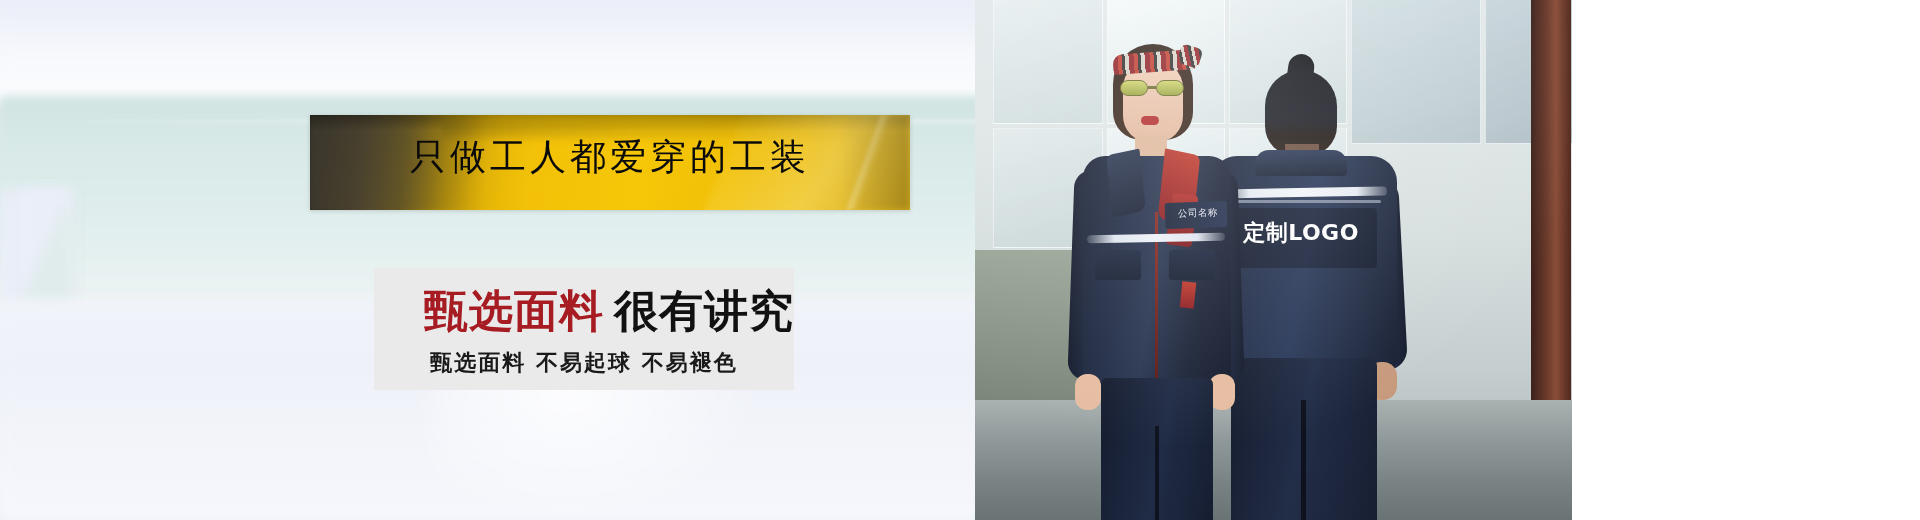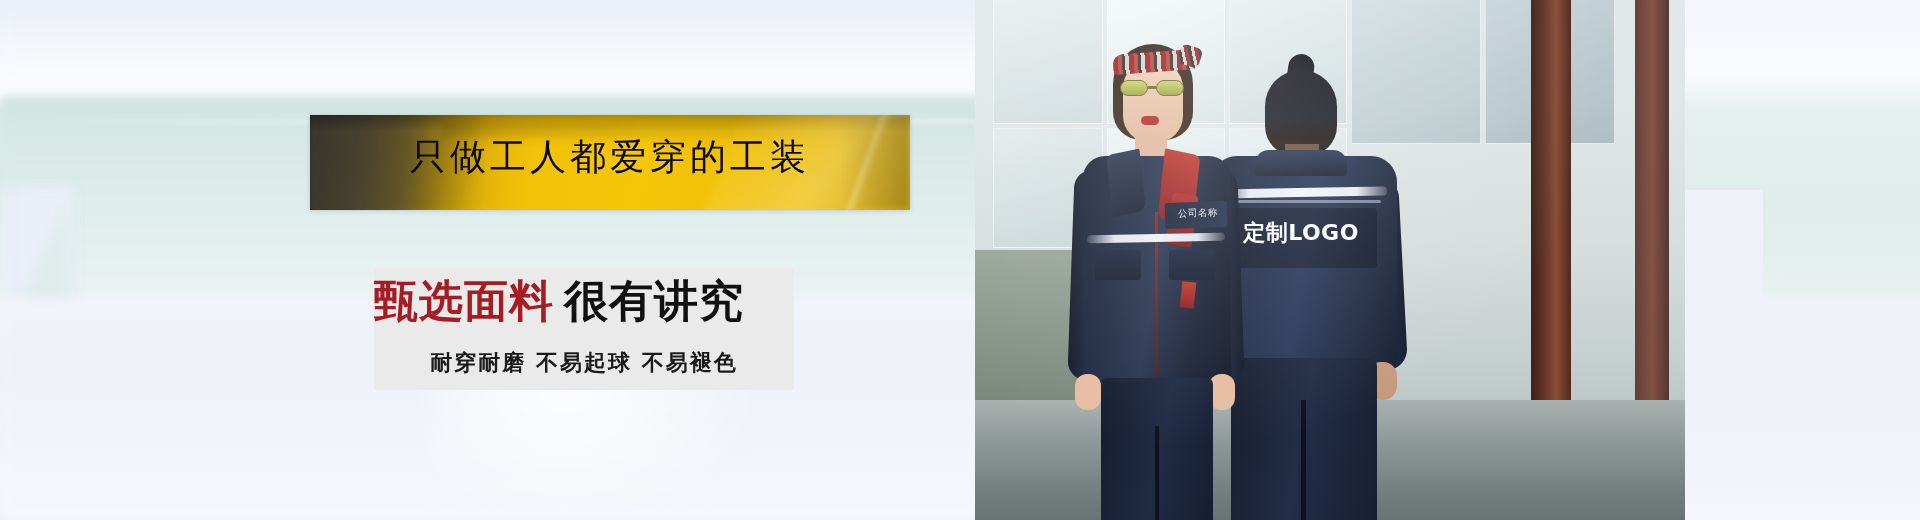--- a/index.html
+++ b/index.html
@@ -4,21 +4,21 @@
 <style>
   html, body {
     margin: 0;
     padding: 0;
     background: #ffffff;
   }
   * { box-sizing: border-box; }
 
   .banner {
     position: relative;
-    width: 1920px;
+    width: 1572px;
     height: 520px;
     overflow: hidden;
     font-family: "DejaVu Sans", "Liberation Sans", sans-serif;
     background: #eef1f8;
   }
 
   
   .bg-base {
     position: absolute;
     inset: 0;
@@ -188,29 +188,29 @@
 
   
   .grey-plate {
     position: absolute;
     left: 374px; top: 268px;
     width: 420px; height: 122px;
     background: #eaeaea;
   }
   .grey-title {
     position: absolute;
-    left: 374px; top: 276px;
+    left: 374px; top: 283px;
     width: 420px;
-    text-align: left;
+    text-align: right;
     font-size: 44px;
     line-height: 56px;
     font-weight: bold;
     letter-spacing: 1px;
     white-space: nowrap;
-    font-family: Liberation Mono, monospace;
+    font-family: Liberation Sans, sans-serif;
   }
   .grey-title .red { color: #a61c22; }
   .grey-title .blk { color: #111111; margin-left: 10px; }
 
   .grey-sub {
     position: absolute;
     left: 374px; top: 348px;
     width: 420px;
     text-align: center;
     font-size: 22px;
@@ -646,21 +646,21 @@
     <div class="gold-diag"></div>
     <div class="gold-diag2"></div>
     <div class="gold-dark-r"></div>
     <div class="gold-title">只做工人都爱穿的工装</div>
   </div>
 
   <div class="grey-plate"></div>
   <div class="grey-title">
     <span class="red">甄选面料</span><span class="blk">很有讲究</span>
   </div>
-  <div class="grey-sub">耐穿耐磨 不易起球 不易褪色</div>
+  <div class="grey-sub">甄选面料 不易起球 不易褪色</div>
 
   <div class="photo">
     <div class="ph-glass"></div>
 
     <div class="ph-pane ph-p1"></div>
     <div class="ph-pane ph-p2"></div>
     <div class="ph-pane ph-p3"></div>
     <div class="ph-pane ph-p4"></div>
     <div class="ph-pane ph-p5"></div>
     <div class="ph-pane ph-p6"></div>

